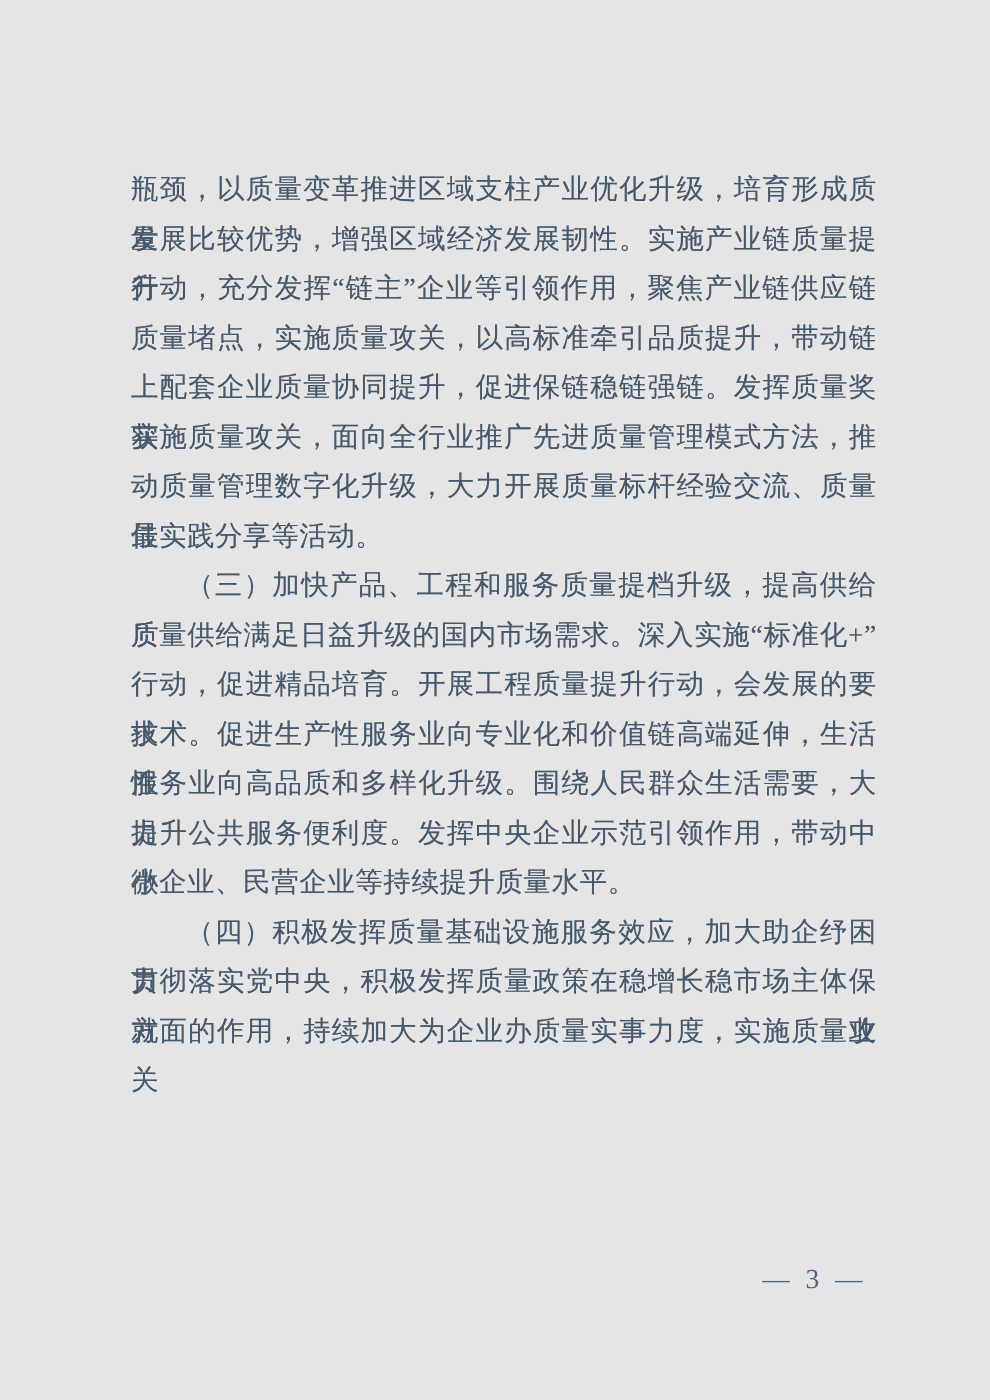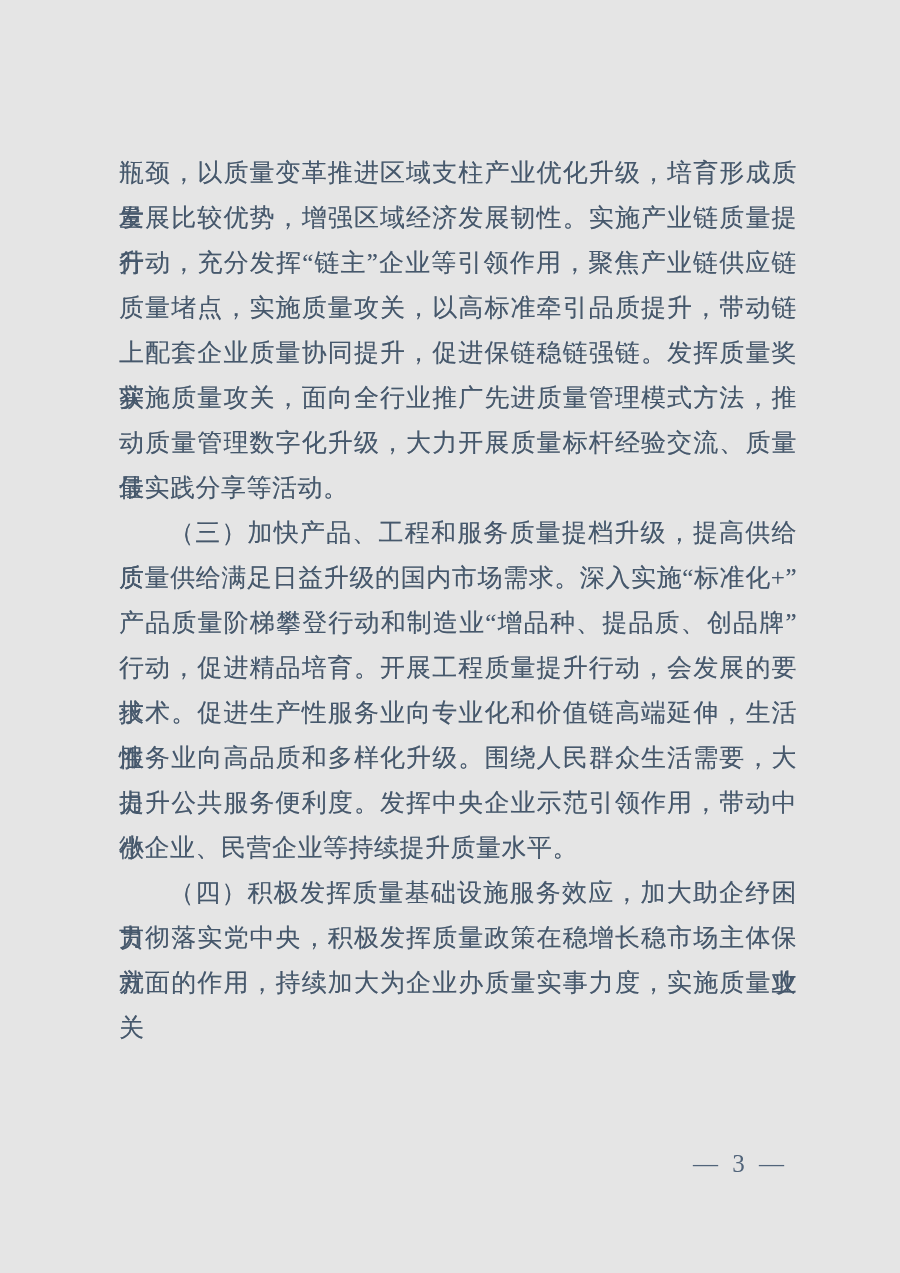--- a/index.html
+++ b/index.html
@@ -59,21 +59,20 @@
     <div class="line">发展比较优势，增强区域经济发展韧性。实施产业链质量提升</div>
     <div class="line">行动，充分发挥“链主”企业等引领作用，聚焦产业链供应链</div>
     <div class="line">质量堵点，实施质量攻关，以高标准牵引品质提升，带动链</div>
     <div class="line">上配套企业质量协同提升，促进保链稳链强链。发挥质量奖获</div>
     <div class="line">实施质量攻关，面向全行业推广先进质量管理模式方法，推</div>
     <div class="line">动质量管理数字化升级，大力开展质量标杆经验交流、质量最</div>
     <div class="line short">佳实践分享等活动。</div>
 
     <div class="line indent">（三）加快产品、工程和服务质量提档升级，提高供给质</div>
     <div class="line">质量供给满足日益升级的国内市场需求。深入实施“标准化+”</div>
-    <div class="line">产品质量阶梯攀登行动和制造业“增品种、提品质、创品牌”</div>
     <div class="line">行动，促进精品培育。开展工程质量提升行动，会发展的要求</div>
     <div class="line">技术。促进生产性服务业向专业化和价值链高端延伸，生活性</div>
     <div class="line">服务业向高品质和多样化升级。围绕人民群众生活需要，大力</div>
     <div class="line">提升公共服务便利度。发挥中央企业示范引领作用，带动中小</div>
     <div class="line short">微企业、民营企业等持续提升质量水平。</div>
 
     <div class="line indent">（四）积极发挥质量基础设施服务效应，加大助企纾困力</div>
     <div class="line">贯彻落实党中央，积极发挥质量政策在稳增长稳市场主体保就业</div>
     <div class="line">方面的作用，持续加大为企业办质量实事力度，实施质量攻关</div>
 

